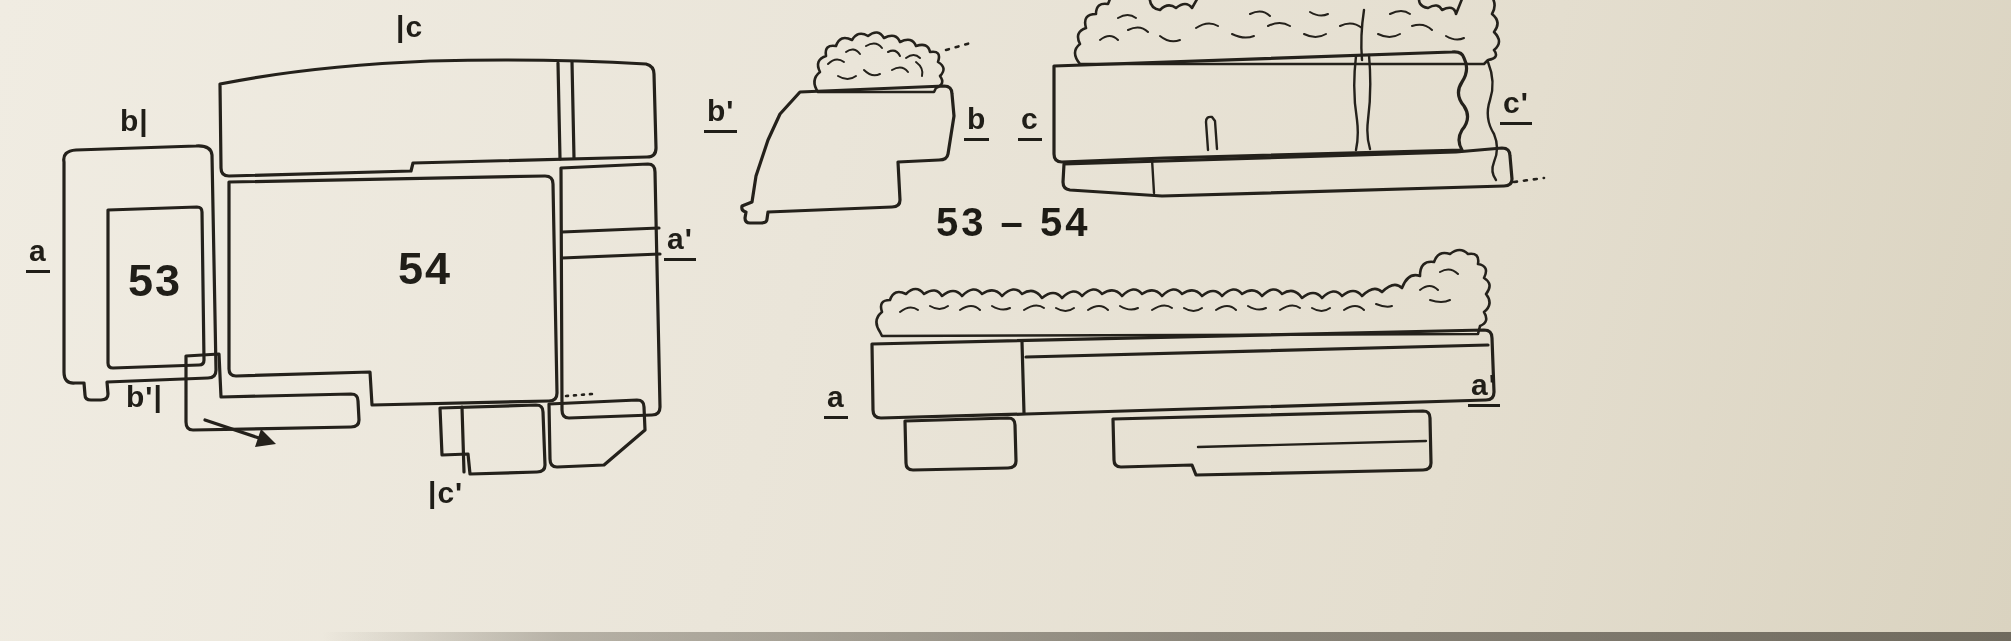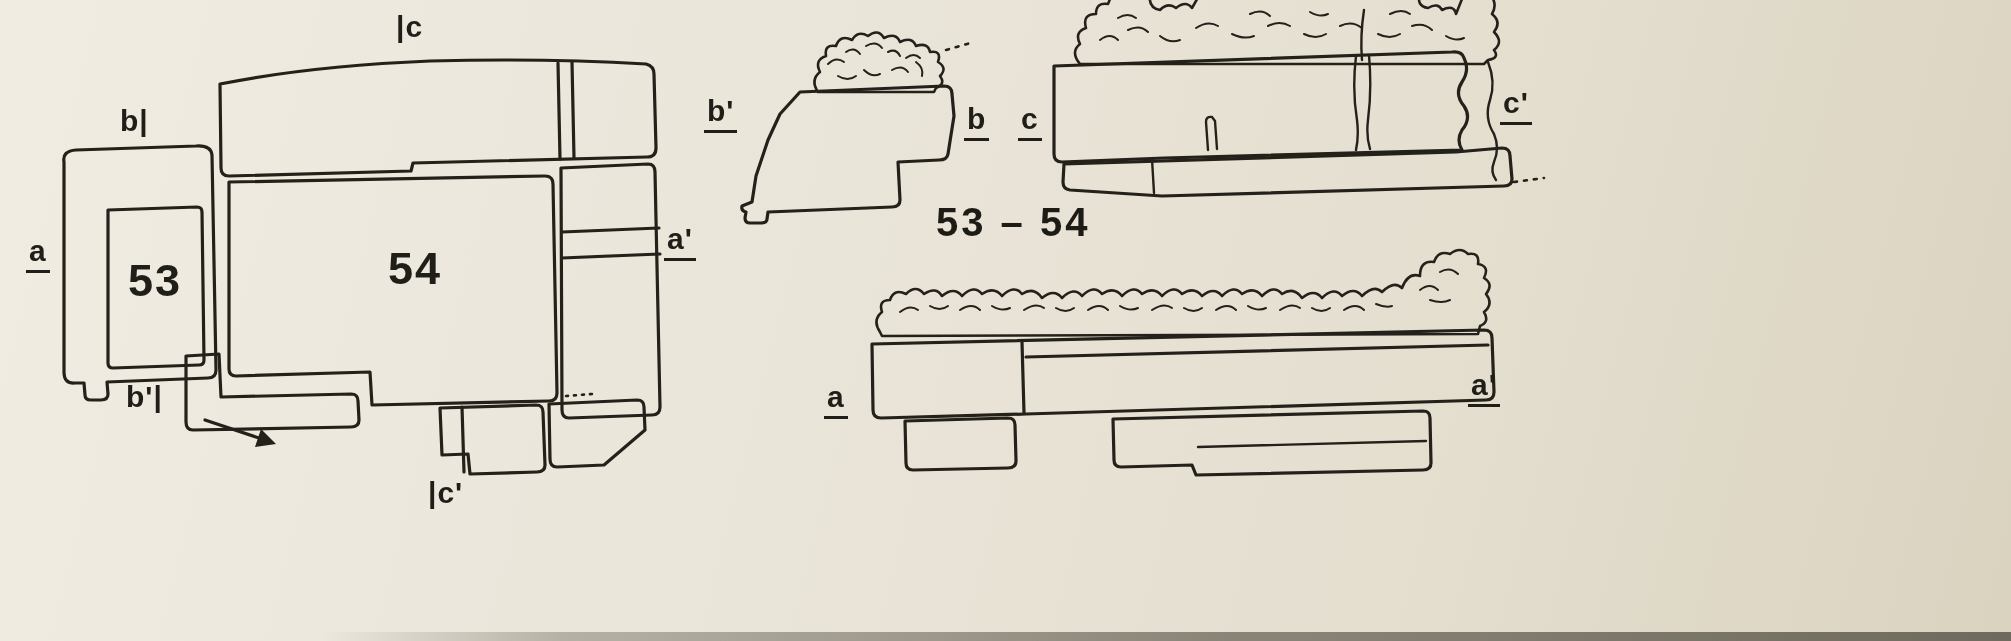--- a/index.html
+++ b/index.html
@@ -79,21 +79,21 @@
       <path d="M 905,421 L 1008,418 Q 1015,418 1015,425 L 1016,461 Q 1016,468 1008,468 L 913,470 Q 906,470 906,463 Z"></path>
       <path d="M 1113,419 L 1423,411 Q 1430,411 1430,418 L 1431,463 Q 1431,470 1423,470 L 1196,475 L 1192,465 L 1121,467 Q 1114,467 1114,460 Z"></path>
       <path stroke-width="2.4" d="M 1198,447 L 1426,441"></path>
     </g>
   </svg>
 
   <span class="lbl" style="left:396px;top:12px">|c</span>
   <span class="lbl" style="left:120px;top:106px">b|</span>
   <span class="lbl u" style="left:26px;top:236px">a</span>
   <span class="lbl blocknum" style="left:128px;top:258px">53</span>
-  <span class="lbl blocknum" style="left:388px;top:246px">54</span>
+  <span class="lbl blocknum" style="left:398px;top:246px">54</span>
   <span class="lbl u" style="left:664px;top:224px">a'</span>
   <span class="lbl" style="left:126px;top:382px">b'|</span>
   <span class="lbl" style="left:428px;top:478px">|c'</span>
 
   <span class="lbl u" style="left:704px;top:96px">b'</span>
   <span class="lbl u" style="left:964px;top:104px">b</span>
 
   <span class="lbl u" style="left:1018px;top:104px">c</span>
   <span class="lbl u" style="left:1500px;top:88px">c'</span>
 

